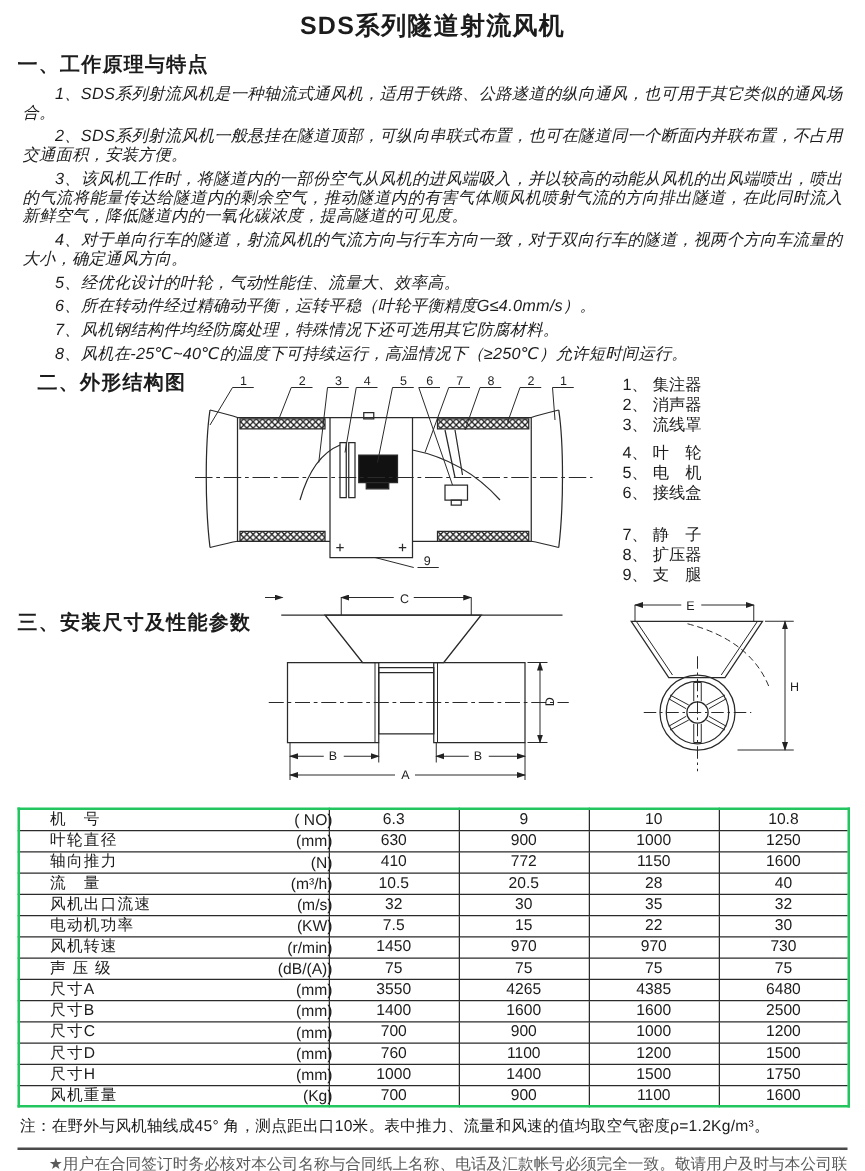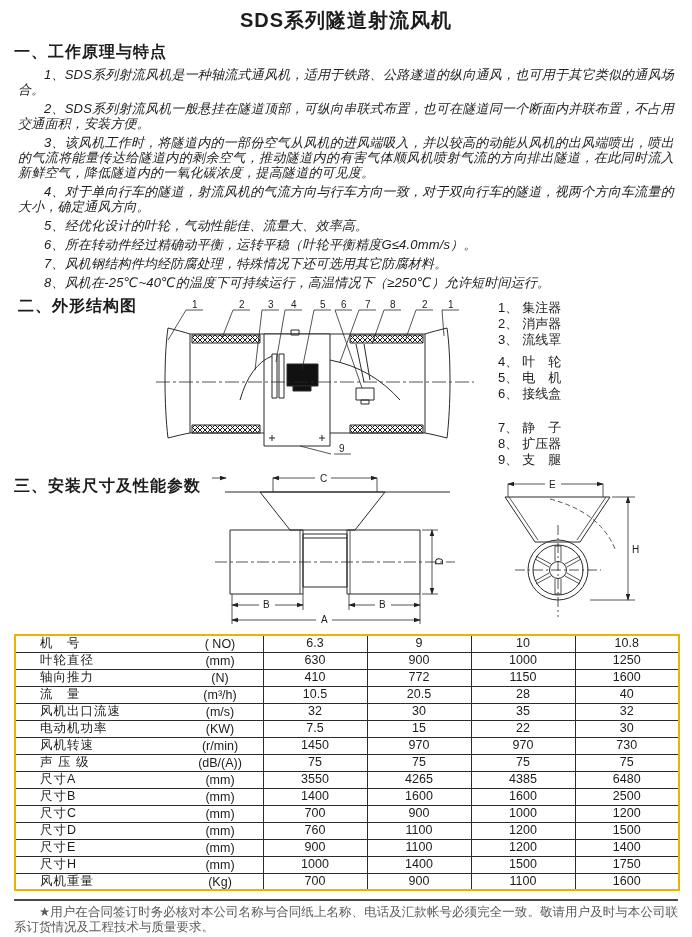--- a/index.html
+++ b/index.html
@@ -6,39 +6,39 @@
   html,body { margin:0; padding:0; }
   body {
     width:692px; height:937px; background:#ffffff; color:#1c1c1c;
     font-family:"Liberation Sans","DejaVu Sans",sans-serif; overflow:hidden;
   }
   .page { width:692px; height:694px; padding:5px 14px 0 14px; position:relative; }
   .title { text-align:center; font-size:20px; font-weight:bold; letter-spacing:1px; margin:2px 0 8px 0; }
   .sec-heading { font-size:16px; font-weight:bold; letter-spacing:1px; margin:6px 0 4px 0; }
   .paras p { font-size:13px; line-height:15px; margin:4px; text-indent:2em; text-align:justify; letter-spacing:0.2px;font-style:italic; }
   .sec2 { position:relative; height:176px; margin-top:6px; }
-  .sec2 .sec-heading { position:absolute; left:4px; top:0; margin:0; }
+  .sec2 .sec-heading { position:absolute; left:16px; top:0; margin:0; }
   .structure-svg { position:absolute; left:136px; top:4px; }
   .legend { position:absolute; left:484px; top:4px; }
   .legend-item { font-size:13px; line-height:16px; white-space:nowrap; }
   .legend-item:nth-of-type(4) { margin-top:6px; }
   .legend-item:nth-of-type(7) { margin-top:18px; }
   .legend-item .num { margin-right:4px; }
   .sec3 { position:relative; height:158px; }
-  .sec3 .sec-heading { position:absolute; left:0; top:4px; margin:0;font-family:Liberation Serif, serif; }
+  .sec3 .sec-heading { position:absolute; left:0; top:16px; margin:0;font-family:Liberation Serif, serif; }
   .side-svg  { position:absolute; left:196px; top:0px; }
   .front-svg { position:absolute; left:481px; top:5px; }
   svg { display:block; }
   svg line, svg path, svg rect, svg circle, svg polyline { vector-effect:non-scaling-stroke; }
   svg text { font-family:"Liberation Sans","DejaVu Sans",sans-serif; fill:#222; }
-  table.spec { width:664px; margin:4px auto 0 auto; border-collapse:collapse; border:2px solid #eab308; table-layout:fixed; }
+  table.spec { width:664px; margin:16px auto 0 auto; border-collapse:collapse; border:2px solid #22c55e; table-layout:fixed; }
   table.spec td { border:1px solid #2b2b2b; height:17px; font-size:12.5px; padding:0; line-height:15px; }
   td.c-label { width:248px; position:relative; }
   td.c-label .lbl { padding-left:24px; letter-spacing:1px; }
-  td.c-label .unit { position:absolute; left:158px; width:92px; text-align:center; top:1px; }
+  td.c-label .unit { position:absolute; left:158px; width:92px; text-align:right; top:1px; }
   td.c-val { width:104px; text-align:center; }
   .note { font-size:12.5px; margin:7px 0 0 2px; letter-spacing:0.2px; }
   .footer { margin-top:8px; border-top:2px solid #4a4a4a; padding-top:4px; }
   .footer p { margin:0; font-size:12.5px; line-height:15px; color:#5a5a5a; text-indent:2em; text-align:justify; }
 </style>
 </head>
 <body>
 
 <div class="page">
 
@@ -319,41 +319,35 @@
       <td class="c-val">1200</td>
     </tr>
         <tr>
       <td class="c-label"><span class="lbl">尺寸D</span><span class="unit">(mm)</span></td>
       <td class="c-val">760</td>
       <td class="c-val">1100</td>
       <td class="c-val">1200</td>
       <td class="c-val">1500</td>
     </tr>
         <tr>
-      <td class="c-label"><span class="lbl">尺寸E</span><span class="unit">(mm)</span></td>
-      <td class="c-val">900</td>
-      <td class="c-val">1100</td>
-      <td class="c-val">1200</td>
-      <td class="c-val">1400</td>
-    </tr>
-        <tr>
       <td class="c-label"><span class="lbl">尺寸H</span><span class="unit">(mm)</span></td>
       <td class="c-val">1000</td>
       <td class="c-val">1400</td>
       <td class="c-val">1500</td>
       <td class="c-val">1750</td>
     </tr>
         <tr>
       <td class="c-label"><span class="lbl">风机重量</span><span class="unit">(Kg)</span></td>
       <td class="c-val">700</td>
       <td class="c-val">900</td>
       <td class="c-val">1100</td>
       <td class="c-val">1600</td>
     </tr>
       </tbody>
   </table>
 
+  <div class="note">注：在野外与风机轴线成45° 角，测点距出口10米。表中推力、流量和风速的值均取空气密度ρ=1.2Kg/m³。</div>
 
   <div class="footer">
     <p>★用户在合同签订时务必核对本公司名称与合同纸上名称、电话及汇款帐号必须完全一致。敬请用户及时与本公司联系订货情况及工程技术与质量要求。</p>
   </div>
 
 </div>
 
 </body></html>

